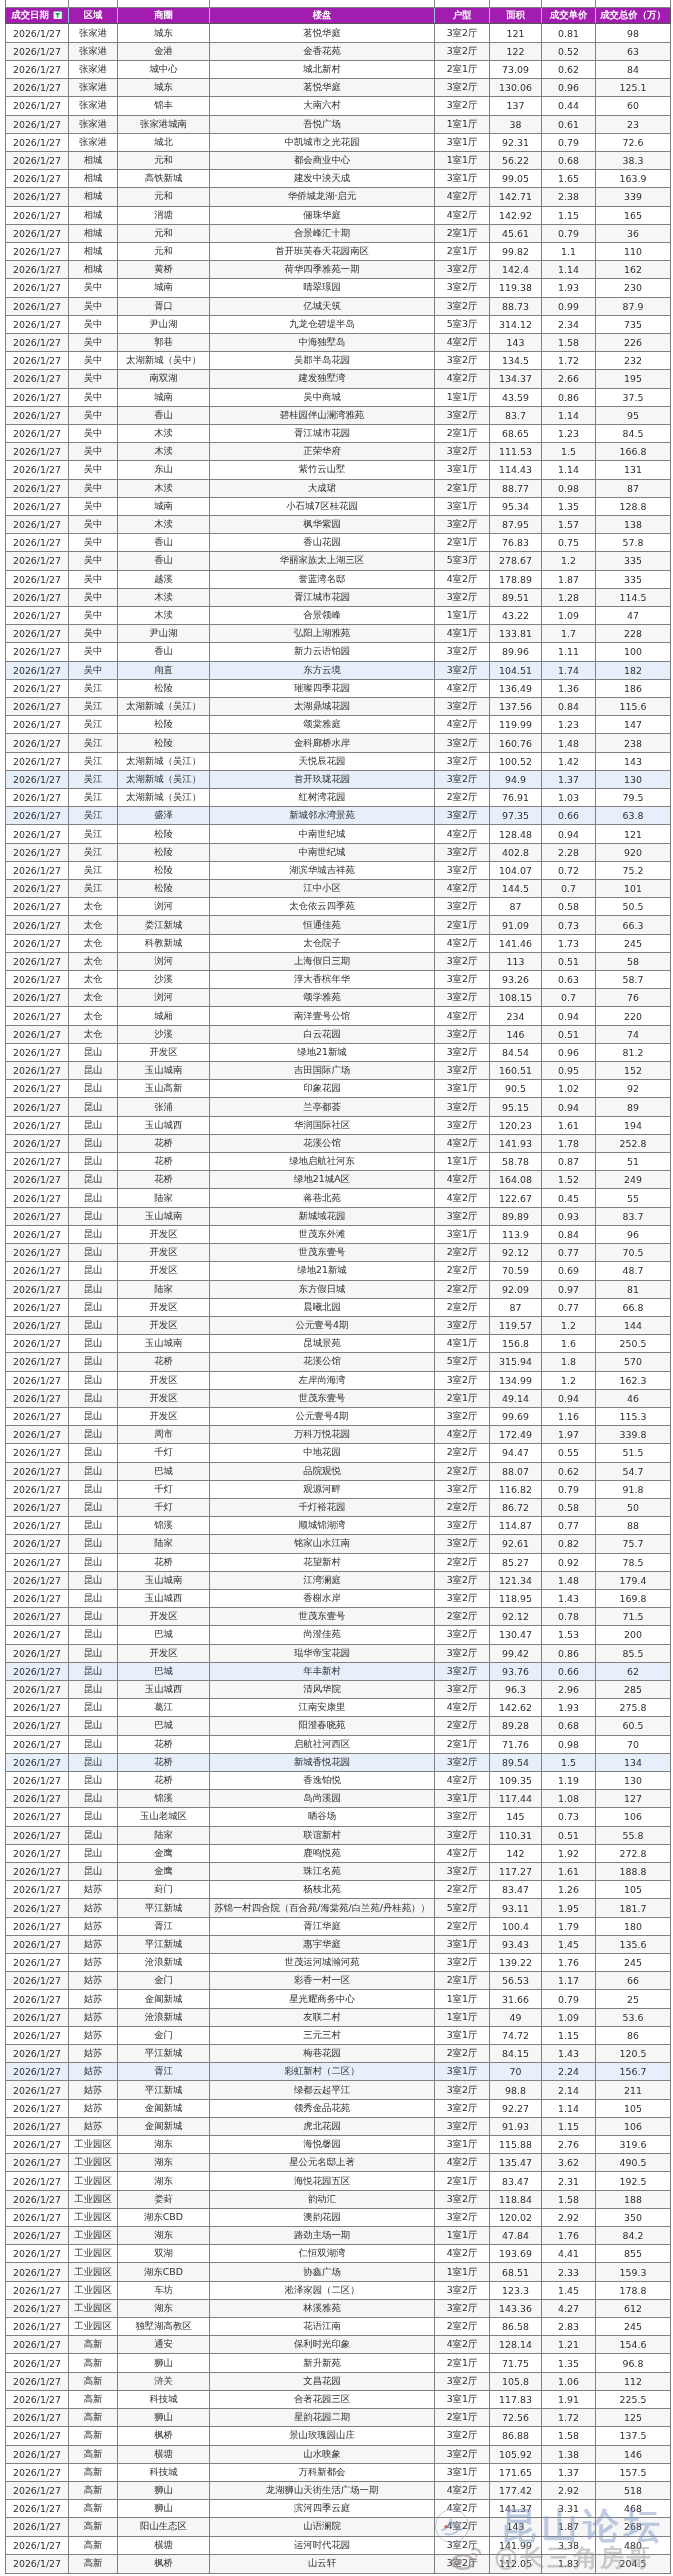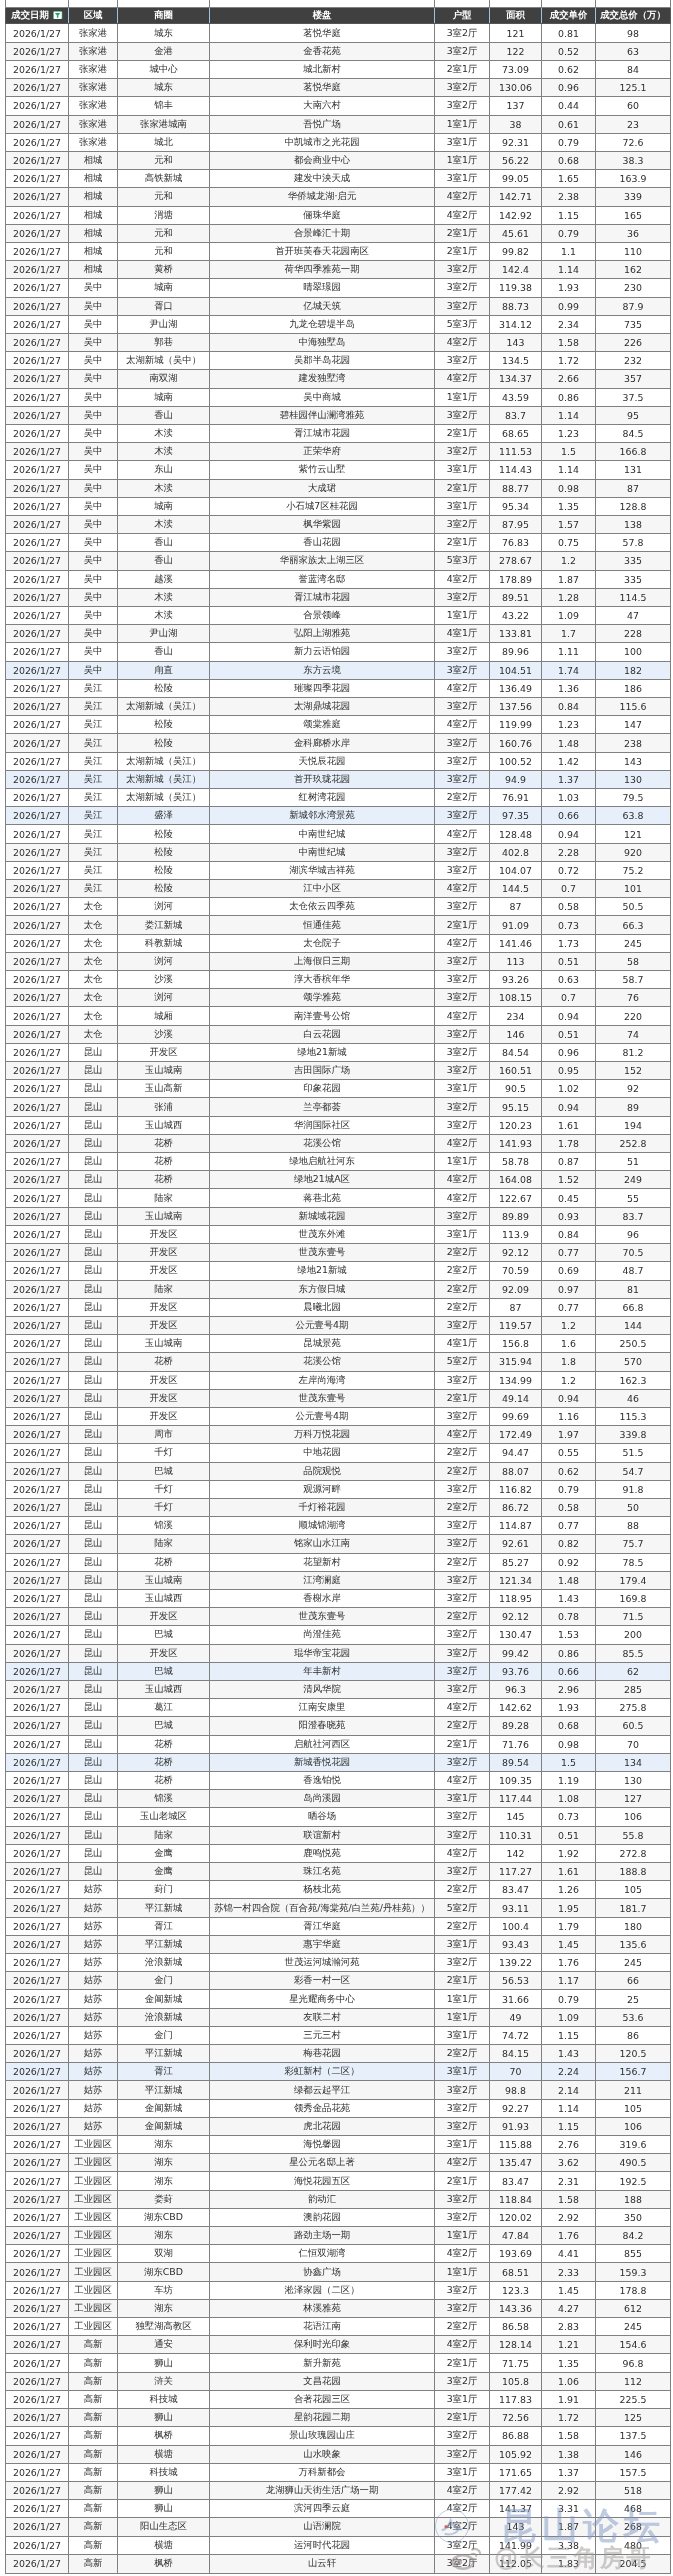--- a/index.html
+++ b/index.html
@@ -12,21 +12,21 @@
     table-layout:fixed;border-collapse:collapse;
     border:1.2px solid #5a5a5a;border-top:none;
   }
   td,th{
     border:0.6px solid #808080;text-align:center;vertical-align:middle;
     padding:0;margin:0;overflow:hidden;white-space:nowrap;
     font-size:9.4px;color:#2d2d2d;
   }
   tr.cut-row td{height:6.9px;border-top:none;background:#ffffff;}
   tr.head-row th{
-    height:15.6px;background:#404040;color:#ffffff;font-weight:bold;font-size:9.4px;
+    height:15.6px;background:#a21caf;color:#ffffff;font-weight:bold;font-size:9.4px;
     border:0.6px solid #9dc3e6;border-bottom:0.6px solid #555555;
   }
   tr.head-row th:first-child{border-left:0.6px solid #5a5a5a;}
   tr.head-row th:last-child{border-right:0.6px solid #5a5a5a;}
   tbody tr{background:#ffffff;}
   tbody tr:nth-child(even){background:#f6f6f6;}
   tbody tr.hl>td{background:#e7f0fa;}
   .filter-btn{
     display:inline-block;width:9.4px;height:8.7px;margin-left:4.4px;vertical-align:-1.2px;line-height:0;
   }
@@ -281,21 +281,21 @@
     <td>232</td>
   </tr>
       <tr>
     <td>2026/1/27</td>
     <td>吴中</td>
     <td>南双湖</td>
     <td>建发独墅湾</td>
     <td>4室2厅</td>
     <td>134.37</td>
     <td>2.66</td>
-    <td>357</td>
+    <td>195</td>
   </tr>
       <tr>
     <td>2026/1/27</td>
     <td>吴中</td>
     <td>城南</td>
     <td>吴中商城</td>
     <td>1室1厅</td>
     <td>43.59</td>
     <td>0.86</td>
     <td>37.5</td>

